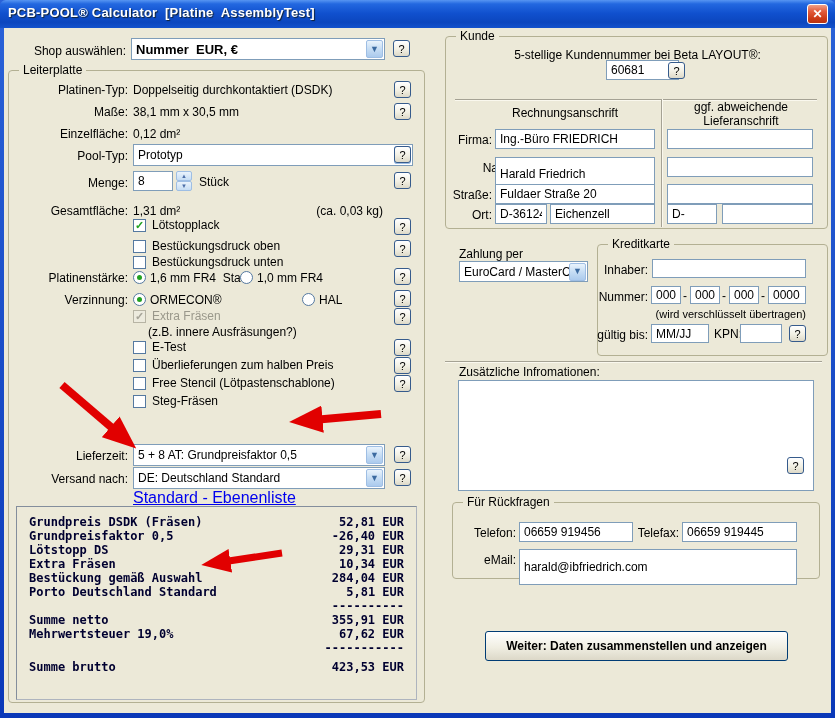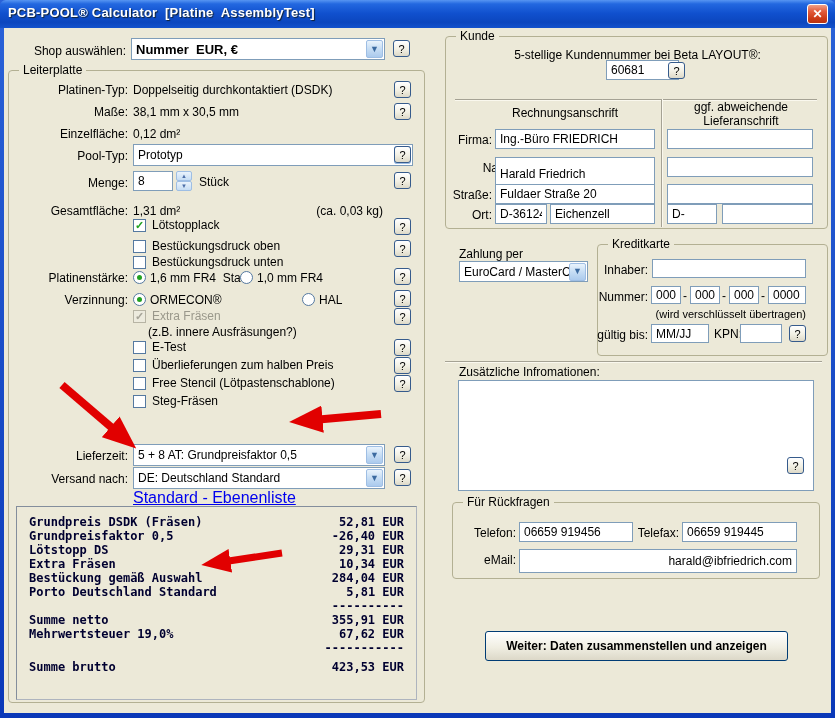--- a/index.html
+++ b/index.html
@@ -359,21 +359,21 @@
   <div class="help" style="left:787px;top:457px">?</div>
 
   <div class="group" style="left:452px;top:502px;width:368px;height:77px">
     <span class="glegend">Für Rückfragen</span>
   </div>
   <span class="rlbl" style="left:455px;top:526px;width:61px">Telefon:</span>
   <input class="field" style="left: 519px; top: 522px; width: 114px; height: 20px;" value="06659 919456">
   <span class="rlbl" style="left:628px;top:526px;width:51px">Telefax:</span>
   <input class="field" style="left: 682px; top: 522px; width: 115px; height: 20px;" value="06659 919445">
   <span class="rlbl" style="left:455px;top:553px;width:61px">eMail:</span>
-  <input class="field" style="left: 519px; top: 549px; width: 278px; height: 24px; text-align: right;" value="harald@ibfriedrich.com">
+  <input class="field" style="left: 519px; top: 549px; width: 278px; height: 36px;" value="harald@ibfriedrich.com">
 
   <div class="btn bold" style="left:485px;top:631px;width:303px;height:30px">Weiter: Daten zusammenstellen und anzeigen</div>
 
   <svg class="arrows" width="835" height="718" viewBox="0 0 835 718">
     <defs>
       <marker id="ah" markerWidth="4.5" markerHeight="3.4" refX="1.2" refY="1.7" orient="auto">
         <path d="M0,0 L4.2,1.7 L0,3.4 z" fill="#E10000"></path>
       </marker>
     </defs>
     <line x1="62" y1="385" x2="118" y2="433" stroke="#E10000" stroke-width="8" marker-end="url(#ah)"></line>

